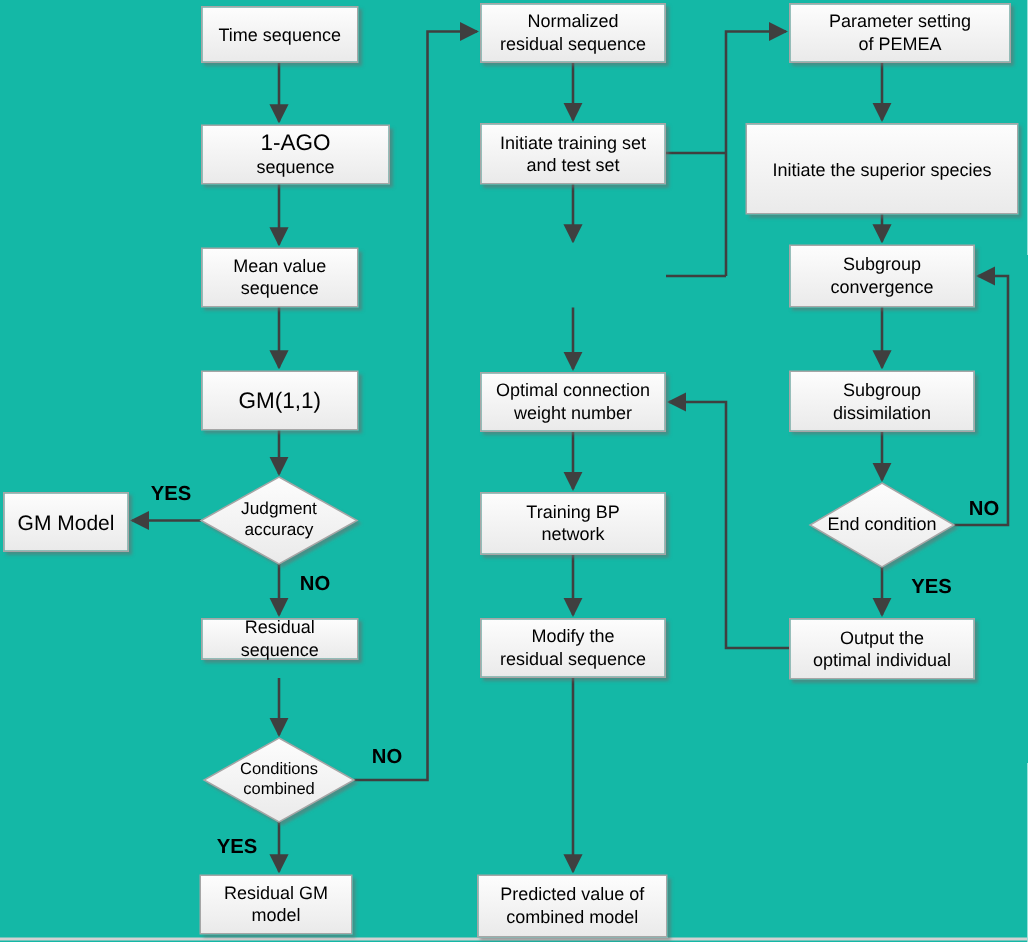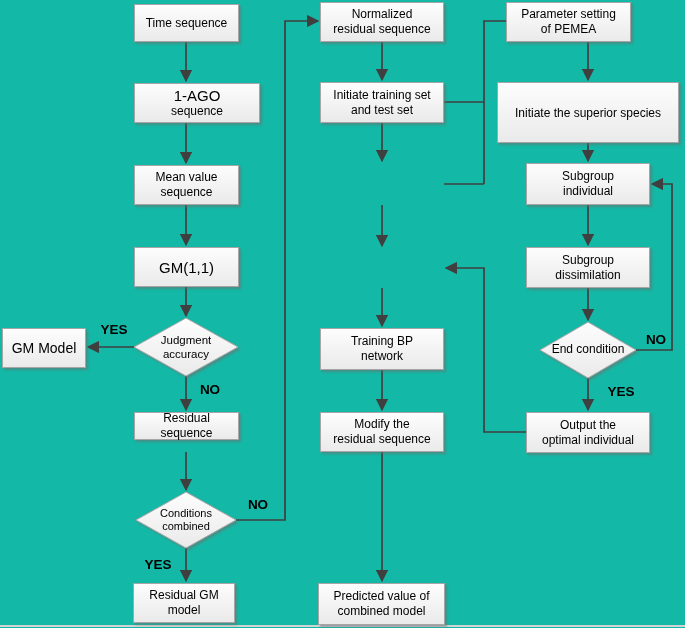--- a/index.html
+++ b/index.html
@@ -118,43 +118,47 @@
   </div>
 
   <div class="node" style="left:320px;top:2px;width:124px;height:40px">
     <span>Normalized</span>
     <span>residual sequence</span>
   </div>
   <div class="node" style="left:320px;top:82px;width:124px;height:41px">
     <span>Initiate training set</span>
     <span>and test set</span>
   </div>
+  <div class="node" style="left:320px;top:248px;width:124px;height:40px">
+    <span>Optimal connection</span>
+    <span>weight number</span>
+  </div>
   <div class="node" style="left:320px;top:328px;width:124px;height:42px">
     <span>Training BP</span>
     <span>network</span>
   </div>
   <div class="node" style="left:320px;top:412px;width:124px;height:40px">
     <span>Modify the</span>
     <span>residual sequence</span>
   </div>
   <div class="node" style="left:318px;top:583px;width:127px;height:42px">
     <span>Predicted value of</span>
     <span>combined model</span>
   </div>
 
-  <div class="node" style="left:506px;top:2px;width:125px;height:40px">
+  <div class="node" style="left:526px;top:2px;width:148px;height:40px">
     <span>Parameter setting</span>
     <span>of PEMEA</span>
   </div>
   <div class="node" style="left:497px;top:82px;width:182px;height:61px;line-height:18px">
     <span>Initiate the superior species</span>
   </div>
   <div class="node" style="left:526px;top:163px;width:124px;height:42px">
     <span>Subgroup</span>
-    <span>individual</span>
+    <span>convergence</span>
   </div>
   <div class="node" style="left:526px;top:247px;width:124px;height:41px">
     <span>Subgroup</span>
     <span>dissimilation</span>
   </div>
   <div class="node" style="left:526px;top:412px;width:124px;height:41px">
     <span>Output the</span>
     <span>optimal individual</span>
   </div>
 

